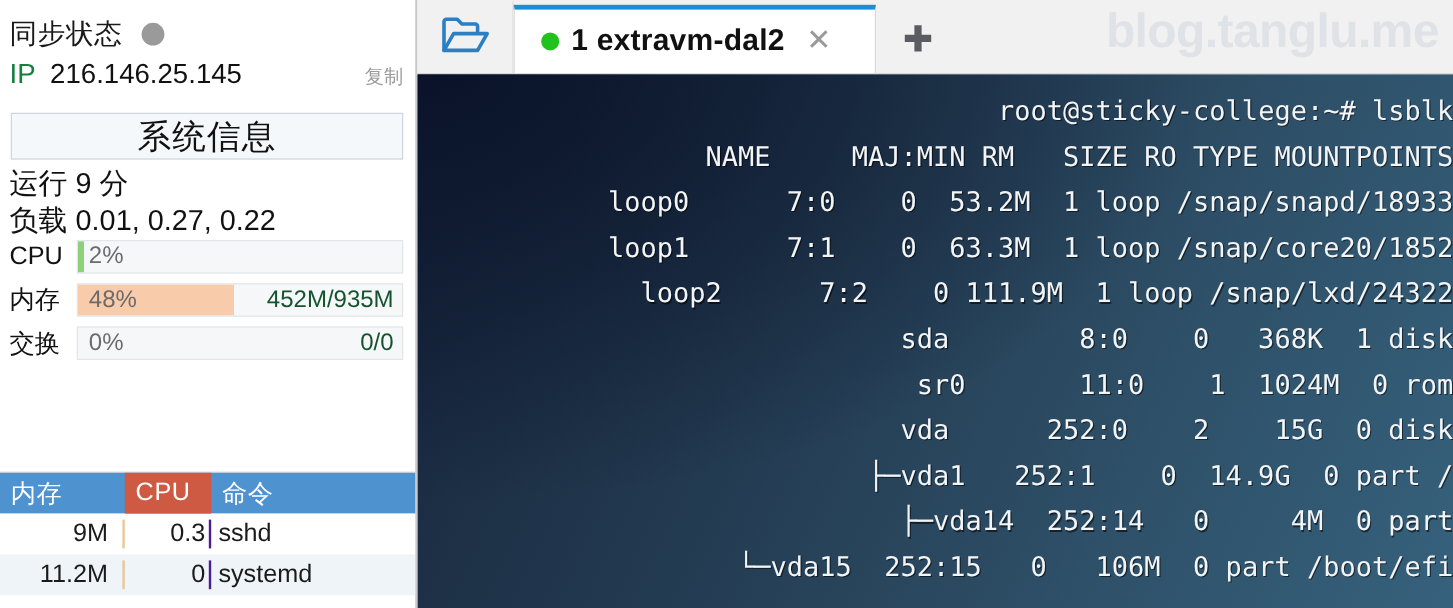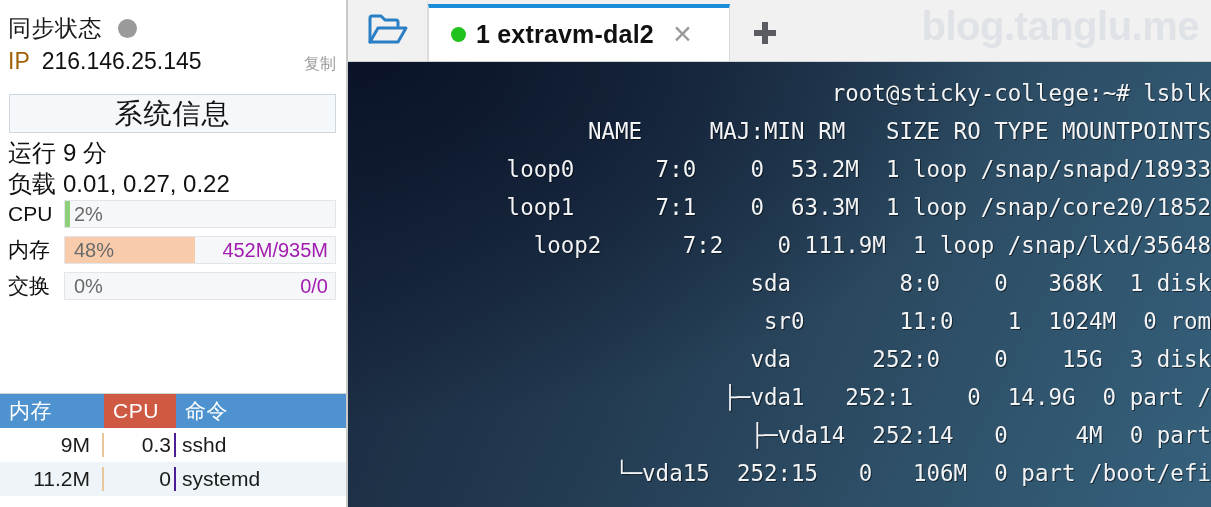--- a/index.html
+++ b/index.html
@@ -46,21 +46,21 @@
   }
 
   .row-ip {
     display: flex;
     align-items: baseline;
     padding: 2px 10px 0 8px;
     height: 40px;
   }
   .ip-key {
     font-size: 23px;
-    color: #a16207;
+    color: #15803d;
     margin-right: 12px;
   }
   .ip-val {
     font-size: 23px;
     color: #111;
     flex: 1;
   }
   .ip-copy {
     font-size: 16px;
     color: #9b9b9b;
@@ -120,21 +120,21 @@
     transform: translateY(-50%);
     font-size: 20px;
     color: #6b6b6b;
     z-index: 2;
   }
   .meter-detail {
     position: absolute;
     right: 7px; top: 50%;
     transform: translateY(-50%);
     font-size: 20px;
-    color: #a21caf;
+    color: #14532d;
     z-index: 2;
     text-align: center;
   }
 
   
   .proc-table {
     position: absolute;
     left: 0; right: 0;
     top: 393px;
     bottom: 0;
@@ -381,22 +381,22 @@
       </div>
 
       <div class="watermark">blog.tanglu.me</div>
     </div>
 
     <div class="term">
       <div class="term-line">root@sticky-college:~# lsblk</div>
       <div class="term-line">NAME     MAJ:MIN RM   SIZE RO TYPE MOUNTPOINTS</div>
       <div class="term-line">loop0      7:0    0  53.2M  1 loop /snap/snapd/18933</div>
       <div class="term-line">loop1      7:1    0  63.3M  1 loop /snap/core20/1852</div>
-      <div class="term-line">loop2      7:2    0 111.9M  1 loop /snap/lxd/35648</div>
+      <div class="term-line">loop2      7:2    0 111.9M  1 loop /snap/lxd/24322</div>
       <div class="term-line">sda        8:0    0   368K  1 disk</div>
       <div class="term-line">sr0       11:0    1  1024M  0 rom</div>
-      <div class="term-line">vda      252:0    0    15G  3 disk</div>
+      <div class="term-line">vda      252:0    2    15G  0 disk</div>
       <div class="term-line">├─vda1   252:1    0  14.9G  0 part /</div>
       <div class="term-line">├─vda14  252:14   0     4M  0 part</div>
       <div class="term-line">└─vda15  252:15   0   106M  0 part /boot/efi</div>
     </div>
   </div>
 </div>
 
 </body></html>

